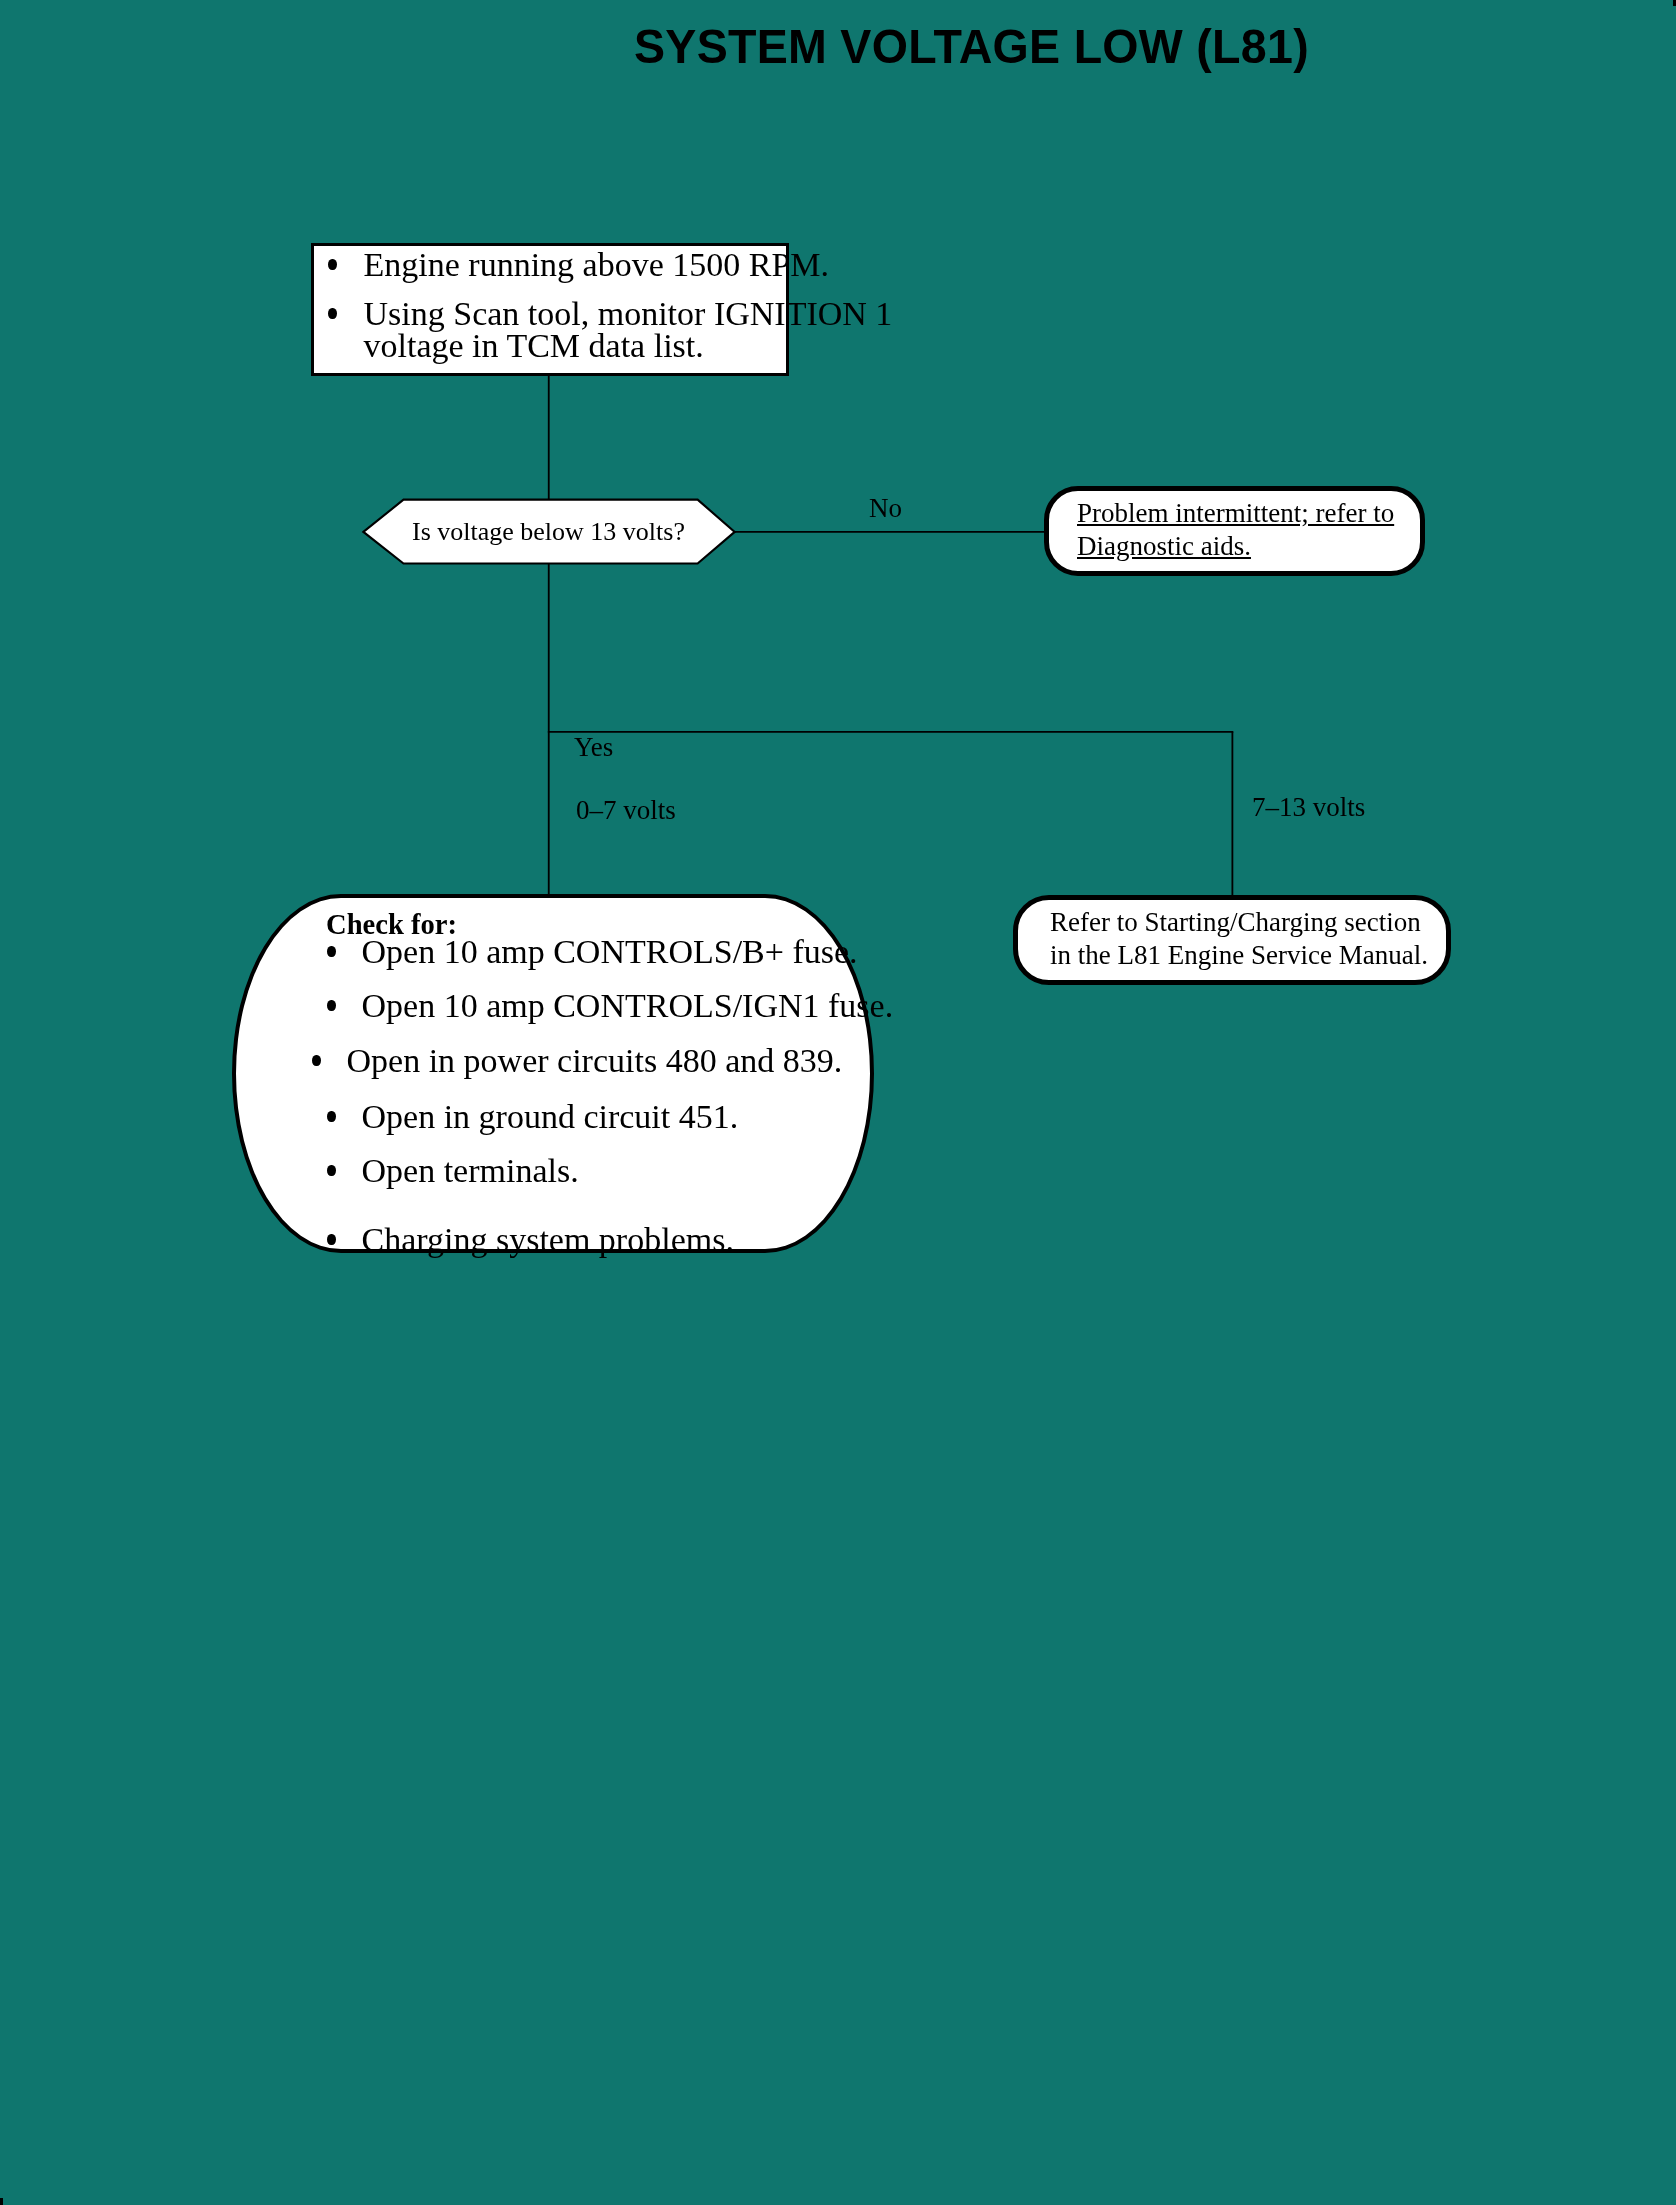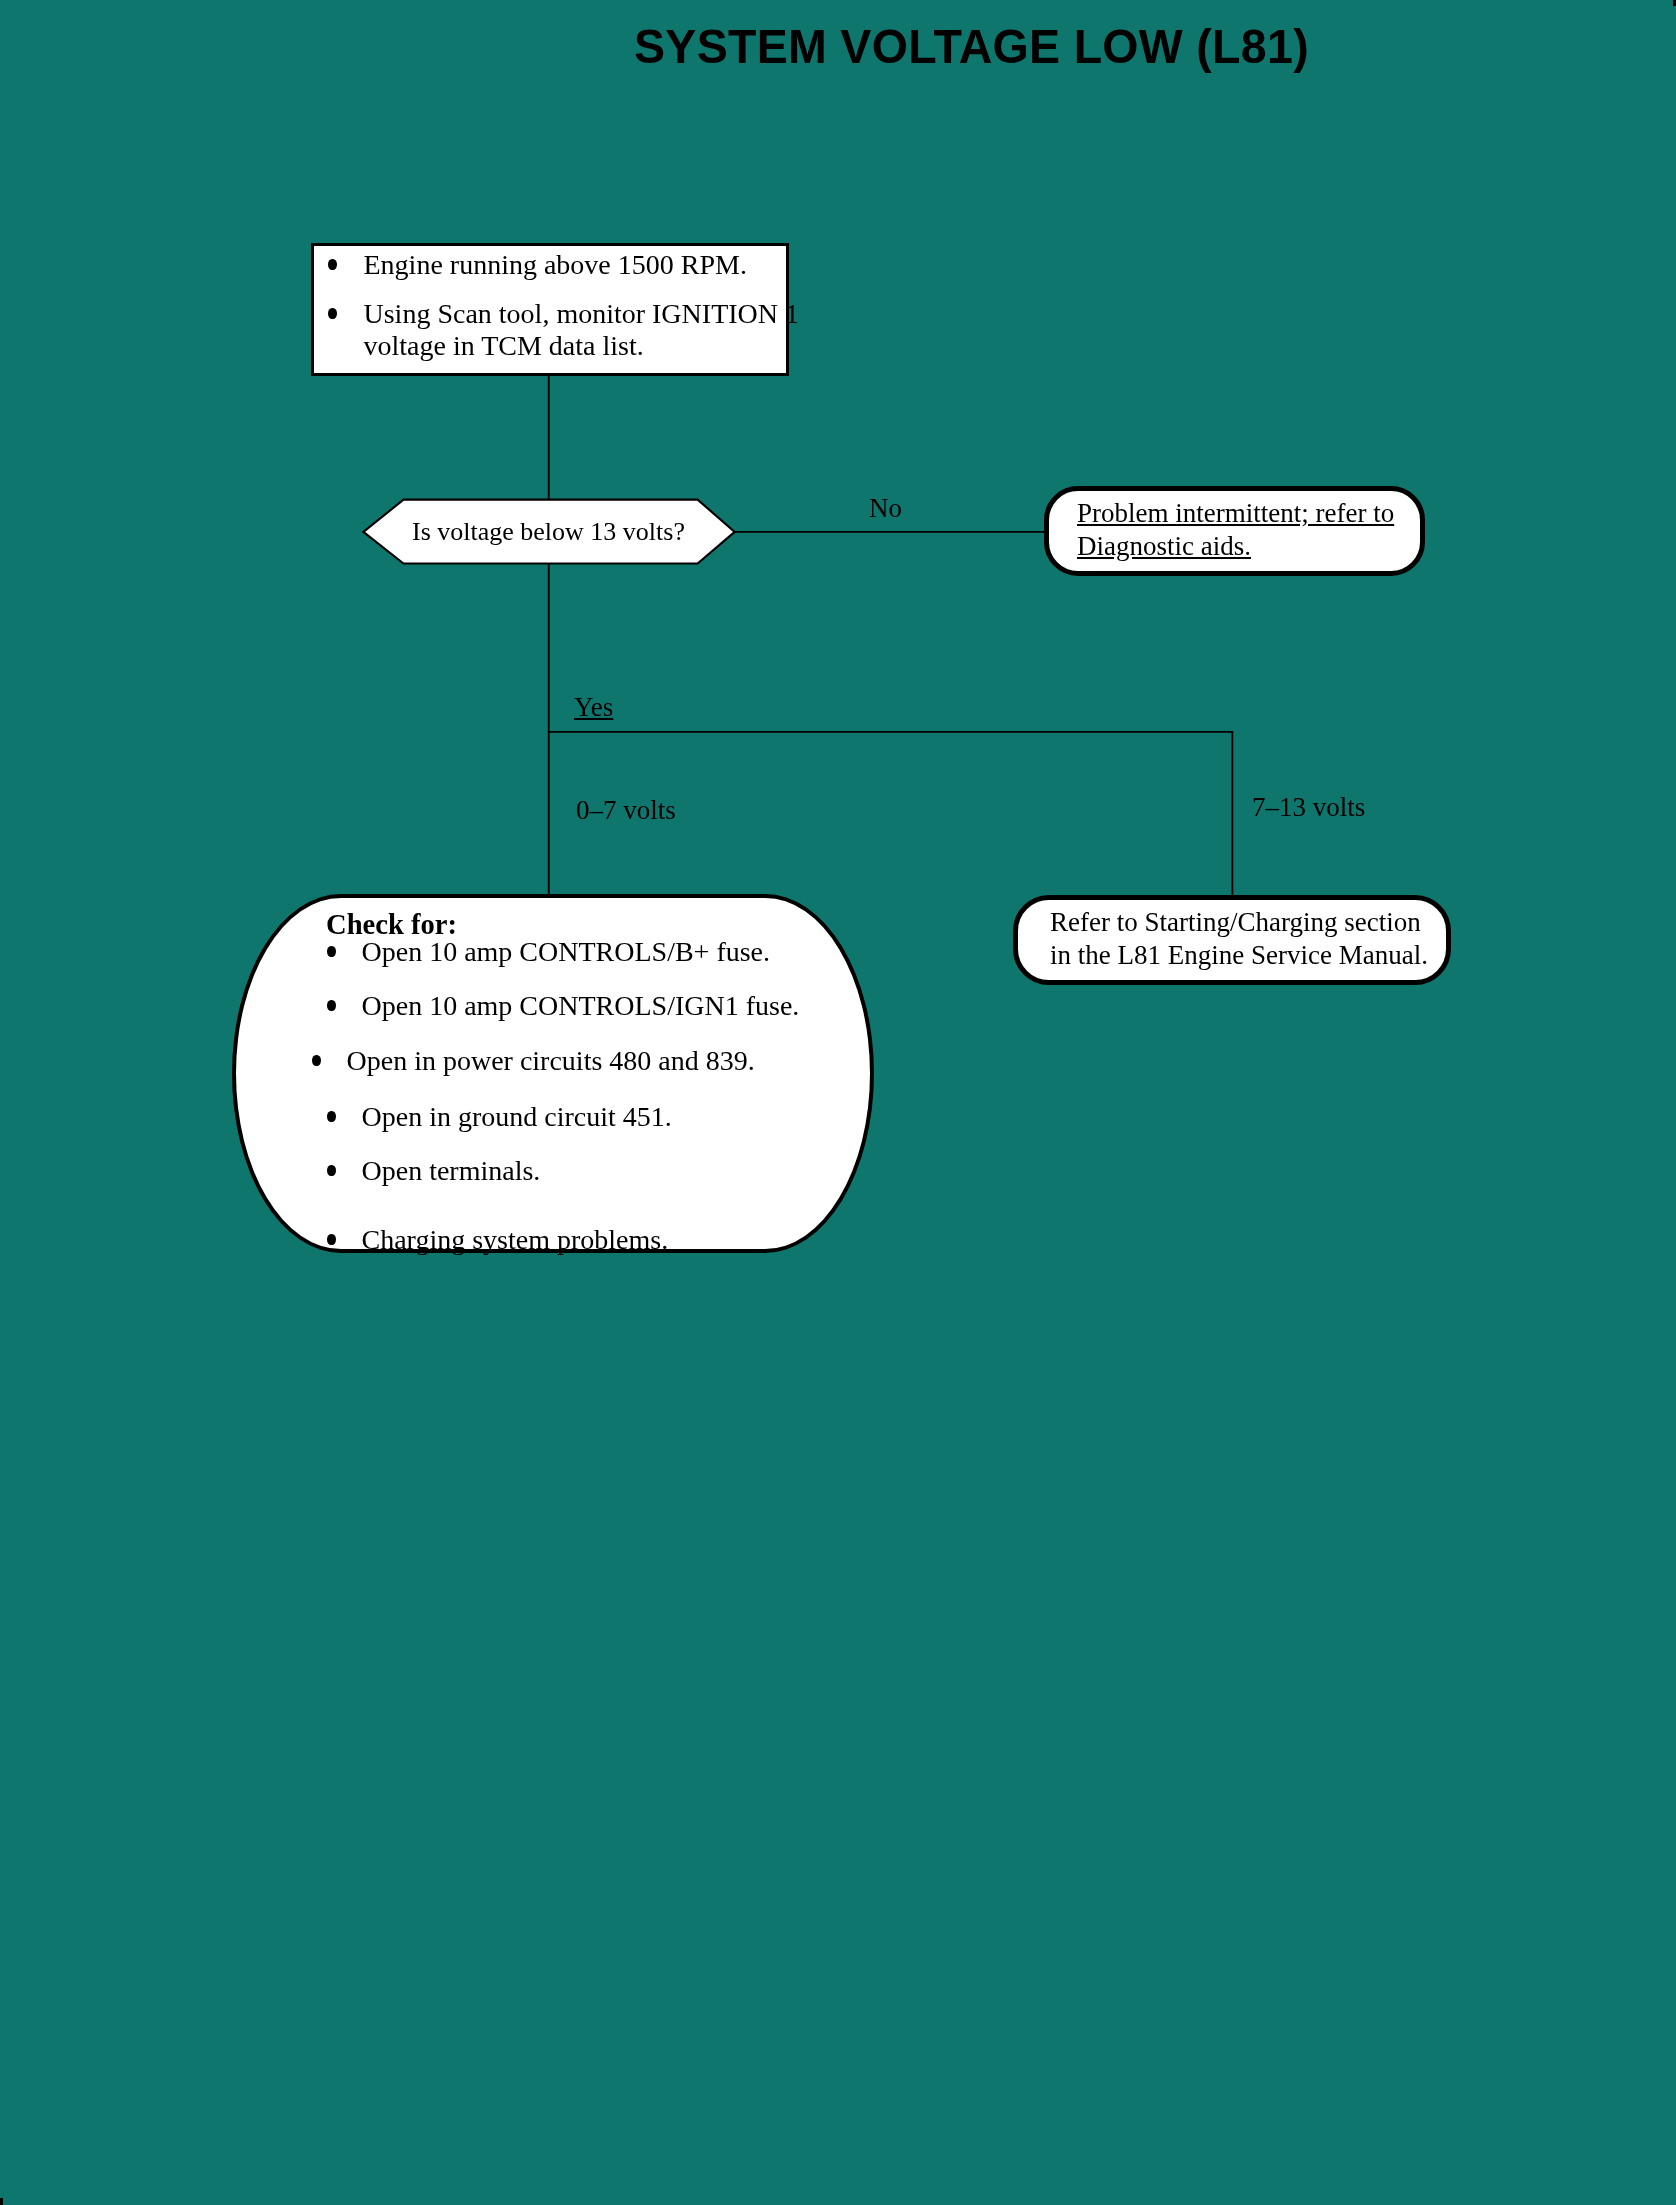--- a/index.html
+++ b/index.html
@@ -10,21 +10,21 @@
          transform:scaleX(.95);transform-origin:left top;white-space:nowrap;letter-spacing:0.3px;}
   svg.wires{position:absolute;left:0;top:0;z-index:1;}
   .node{position:absolute;box-sizing:border-box;background:#ffffff;z-index:2;}
   .rect-node{border:3.6px solid #000;}
   .round-node{border:5.5px solid #000;}
   .oval-node{border:4.9px solid #000;border-radius:109px / 50%;}
   .body-text{position:absolute;z-index:3;font-size:27px;line-height:33px;white-space:nowrap;}
   .label{position:absolute;z-index:3;font-size:27px;line-height:28px;white-space:nowrap;}
   .bullet-row{position:absolute;z-index:3;display:flex;align-items:flex-start;white-space:nowrap;}
   .dot{flex:0 0 auto;width:8.5px;height:11.5px;border-radius:50%;background:#000;margin-top:9.7px;}
-  .bullet-row .bt{font-size:28px;line-height:32px;margin-left:27px;}
+  .bullet-row .bt{font-size:34px;line-height:32px;margin-left:27px;}
   .oval-bullet .bt{margin-left:26px;}
   .check-heading{position:absolute;z-index:3;font-size:28.6px;line-height:32px;font-weight:700;white-space:nowrap;}
   .hex-text{position:absolute;left:363px;top:516px;width:371px;text-align:center;z-index:3;
             font-size:26px;line-height:32px;white-space:nowrap;}
   .speck{position:absolute;background:#000;z-index:4;}
 </style>
 </head>
 <body>
 
 <div id="page">
@@ -47,21 +47,21 @@
   </div>
   <div class="bullet-row" style="left:328px;top:298px;">
     <span class="dot"></span>
     <span class="bt"><span>Using Scan tool, monitor IGNITION 1</span><br>
       <span>voltage in TCM data list.</span></span>
   </div>
 
   <div class="hex-text">Is voltage below 13 volts?</div>
 
   <div class="label" style="left:869px;top:494px;">No</div>
-  <div class="label" style="left:574px;top:693px;text-decoration:underline;">Yes</div>
+  <div class="label" style="left:574px;top:733px;">Yes</div>
   <div class="label" style="left:576px;top:796px;">0–7 volts</div>
   <div class="label" style="left:1252px;top:793px;">7–13 volts</div>
 
   <div class="node round-node" style="left:1044px;top:486px;width:381px;height:90px;border-radius:34px;"></div>
   <div class="body-text" style="left:1077px;top:497px;text-decoration:underline;">
     <span>Problem intermittent; refer to</span><br>
     <span>Diagnostic aids.</span>
   </div>
 
   <div class="node oval-node" style="left:232px;top:894px;width:642px;height:359px;"></div>

